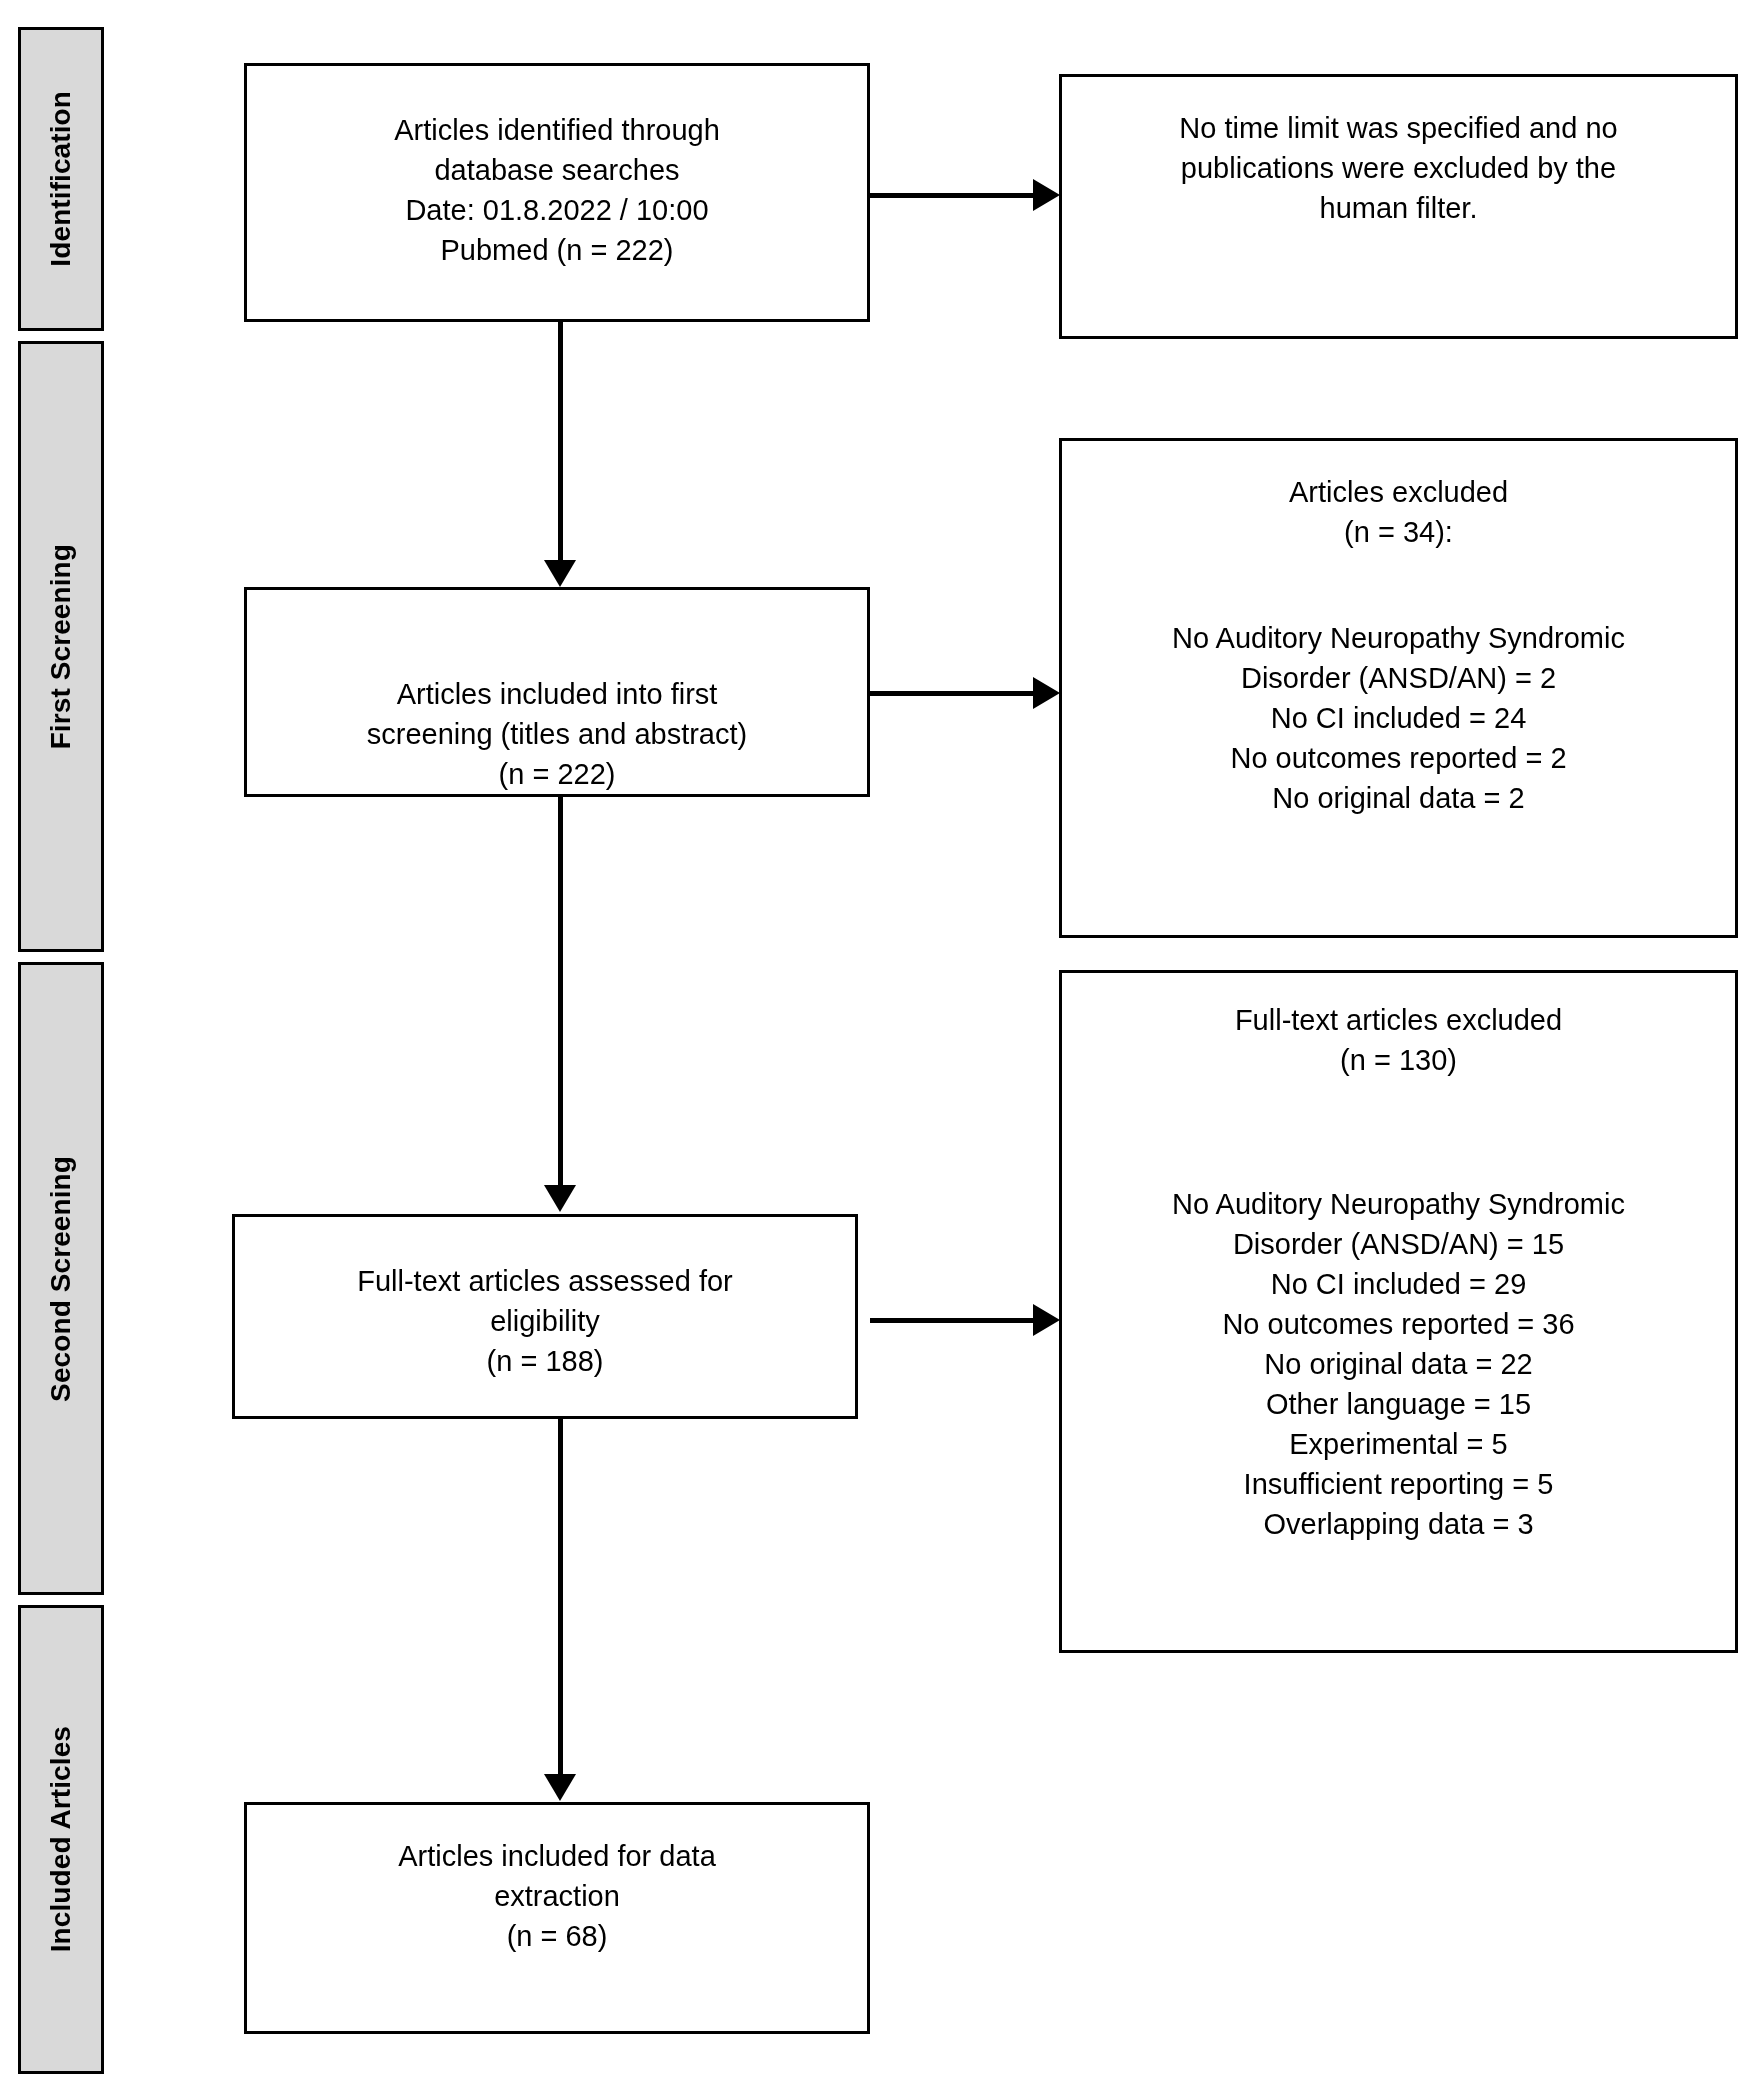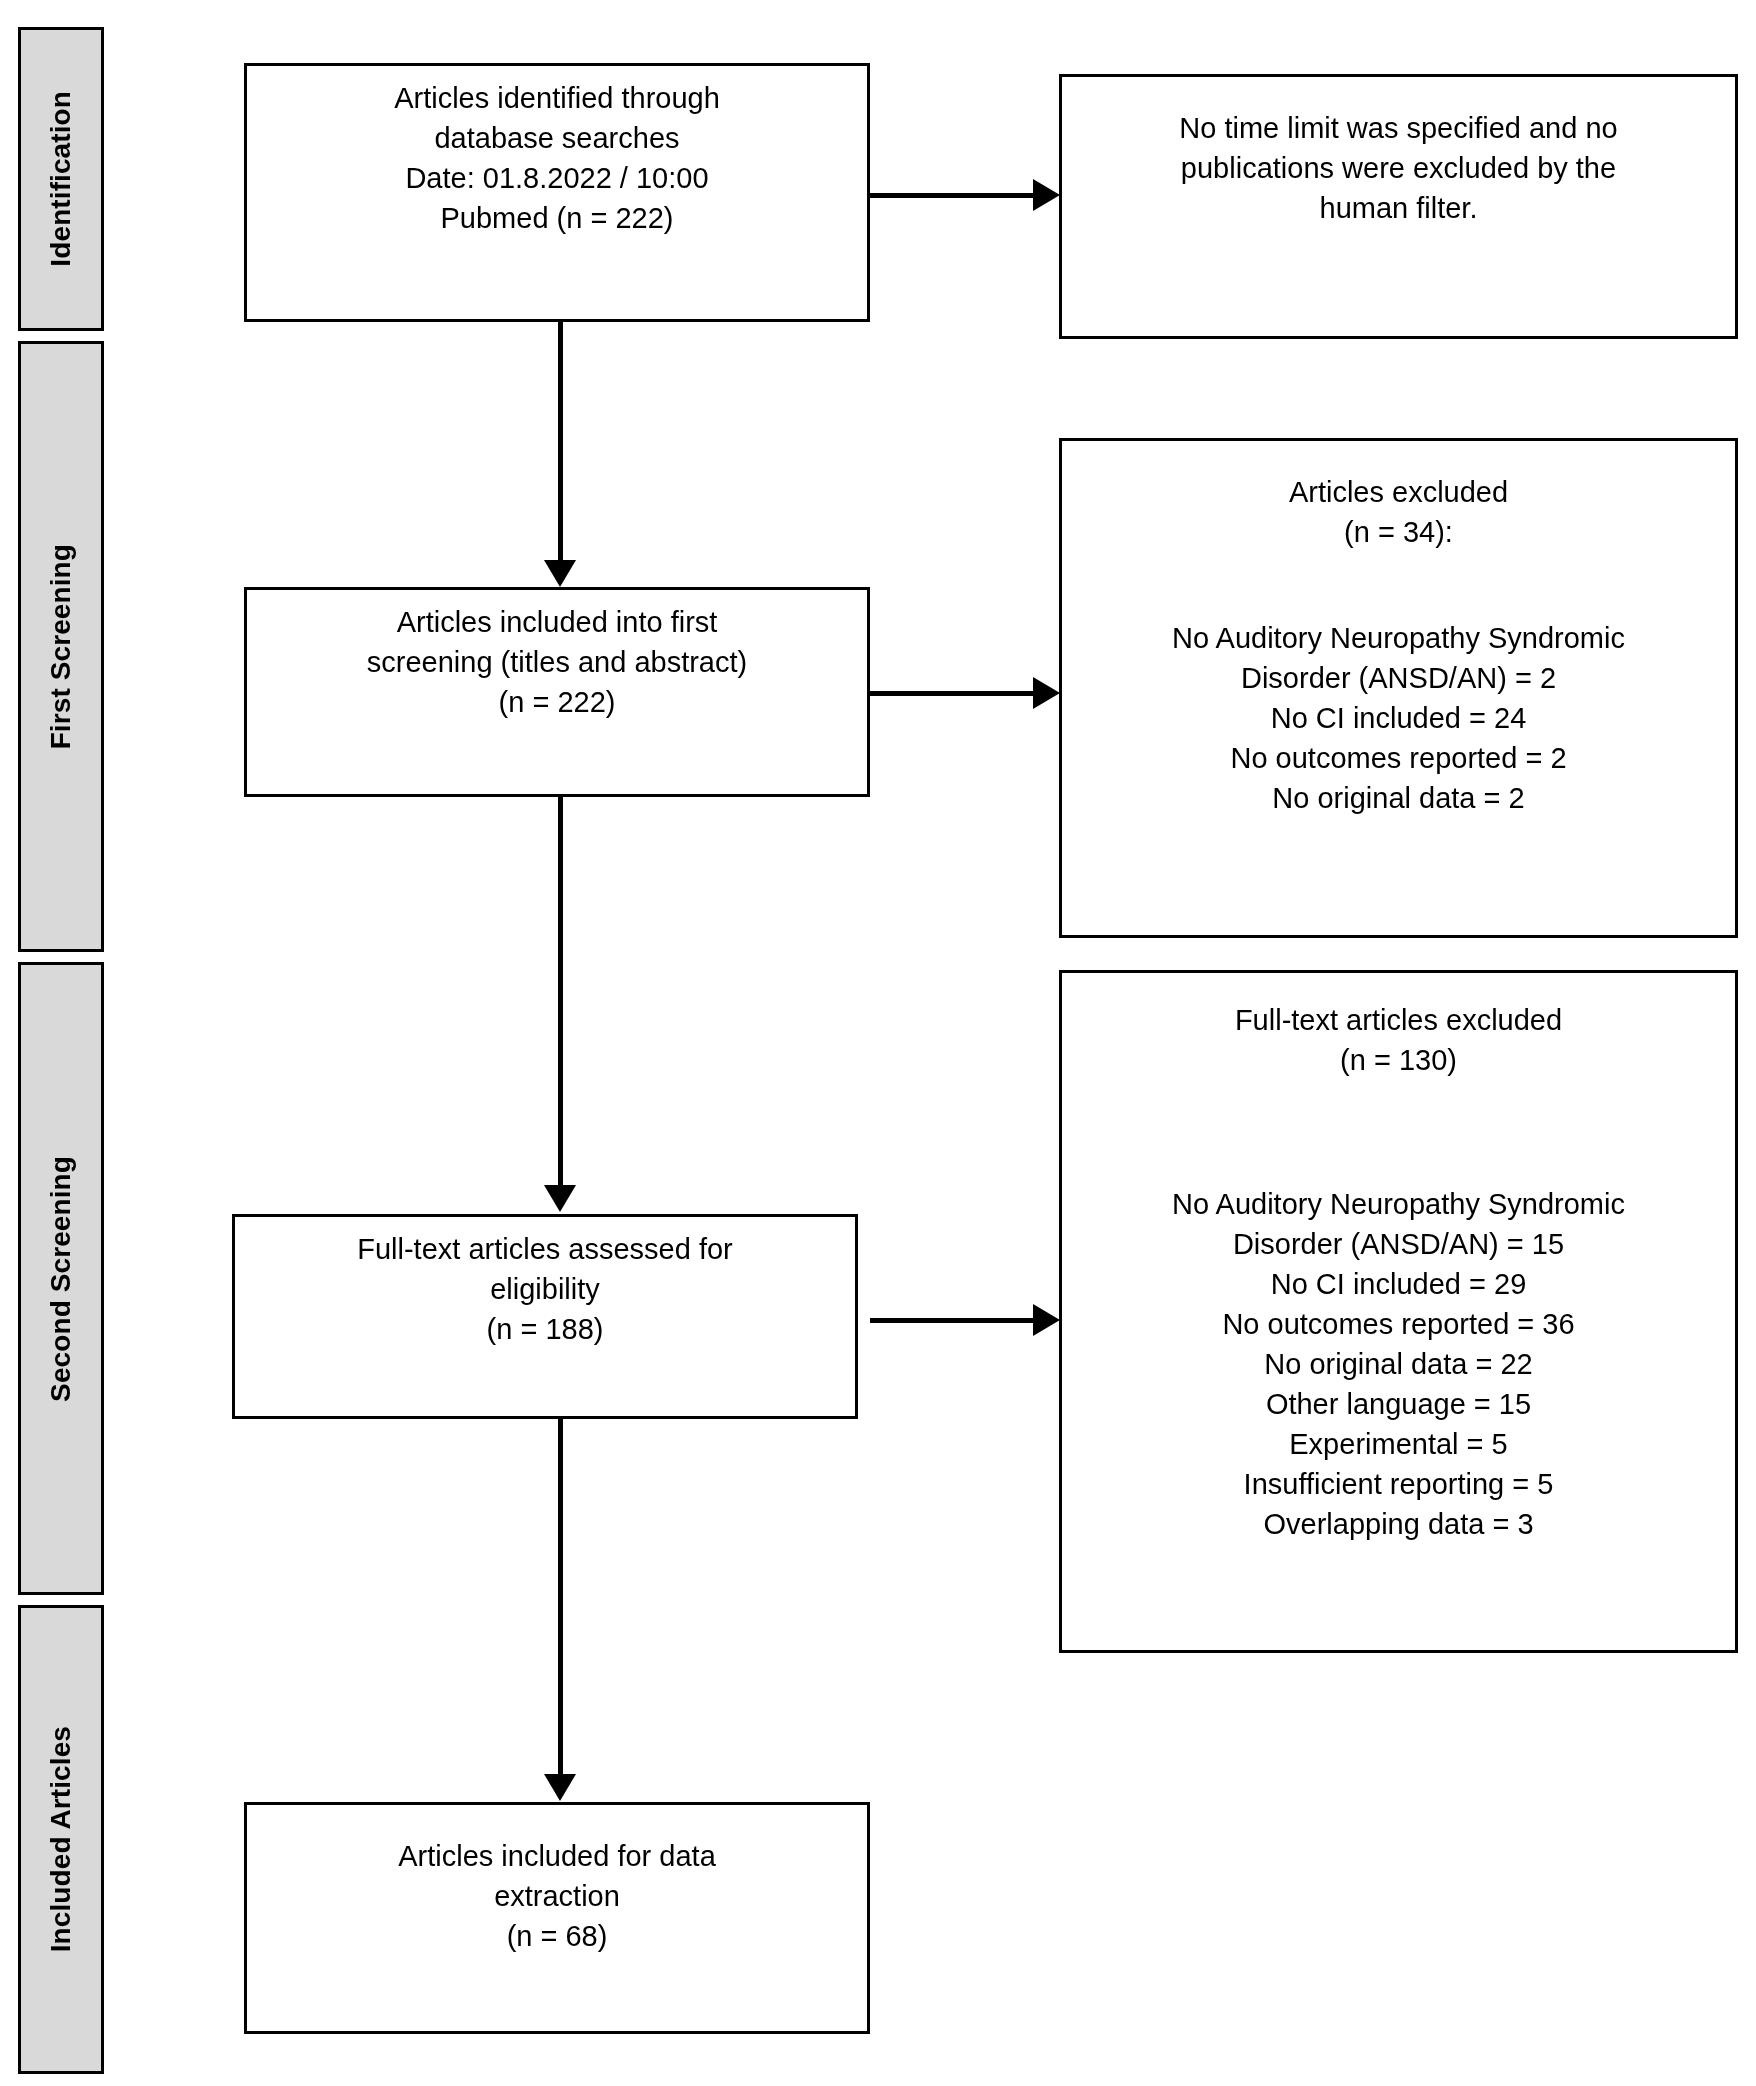--- a/index.html
+++ b/index.html
@@ -52,21 +52,21 @@
     align-items: center;
   }
   .flow-box .box-text {
     width: 100%;
     text-align: center;
     font-size: 29px;
     line-height: 1.38;
     color: #000000;
     white-space: pre-line;
   }
-  .flow-box.pad-top-sm .box-text { margin-top: 12px; }
+  .flow-box.pad-top-sm .box-text { margin-top: 44px; }
   .flow-box.pad-top-md .box-text { margin-top: 31px; }
   .flow-box.pad-top-lg .box-text { margin-top: 27px; }
 
   .box-spacer {
     height: 35px;
     width: 100%;
   }
 
   
   .v-line {
@@ -141,21 +141,21 @@
 Date: 01.8.2022 / 10:00
 Pubmed (n = 222)</div>
   </div>
 
   <div class="flow-box pad-top-md" style="left:1059px; top:74px; width:679px; height:265px;">
     <div class="box-text">No time limit was specified and no
 publications were excluded by the
 human filter.</div>
   </div>
 
-  <div class="flow-box pad-top-sm" style="left:244px; top:587px; width:626px; height:210px;">
+  <div class="flow-box pad-top-sm" style="left:244px; top:587px; width:626px; height:210px;justify-content:flex-end;">
     <div class="box-text">Articles included into first
 screening (titles and abstract)
 (n = 222)</div>
   </div>
 
   <div class="flow-box pad-top-md" style="left:1059px; top:438px; width:679px; height:500px;">
     <div class="box-text">Articles excluded
 (n = 34):</div>
     <div class="box-spacer"></div>
     <div class="box-text">No Auditory Neuropathy Syndromic

